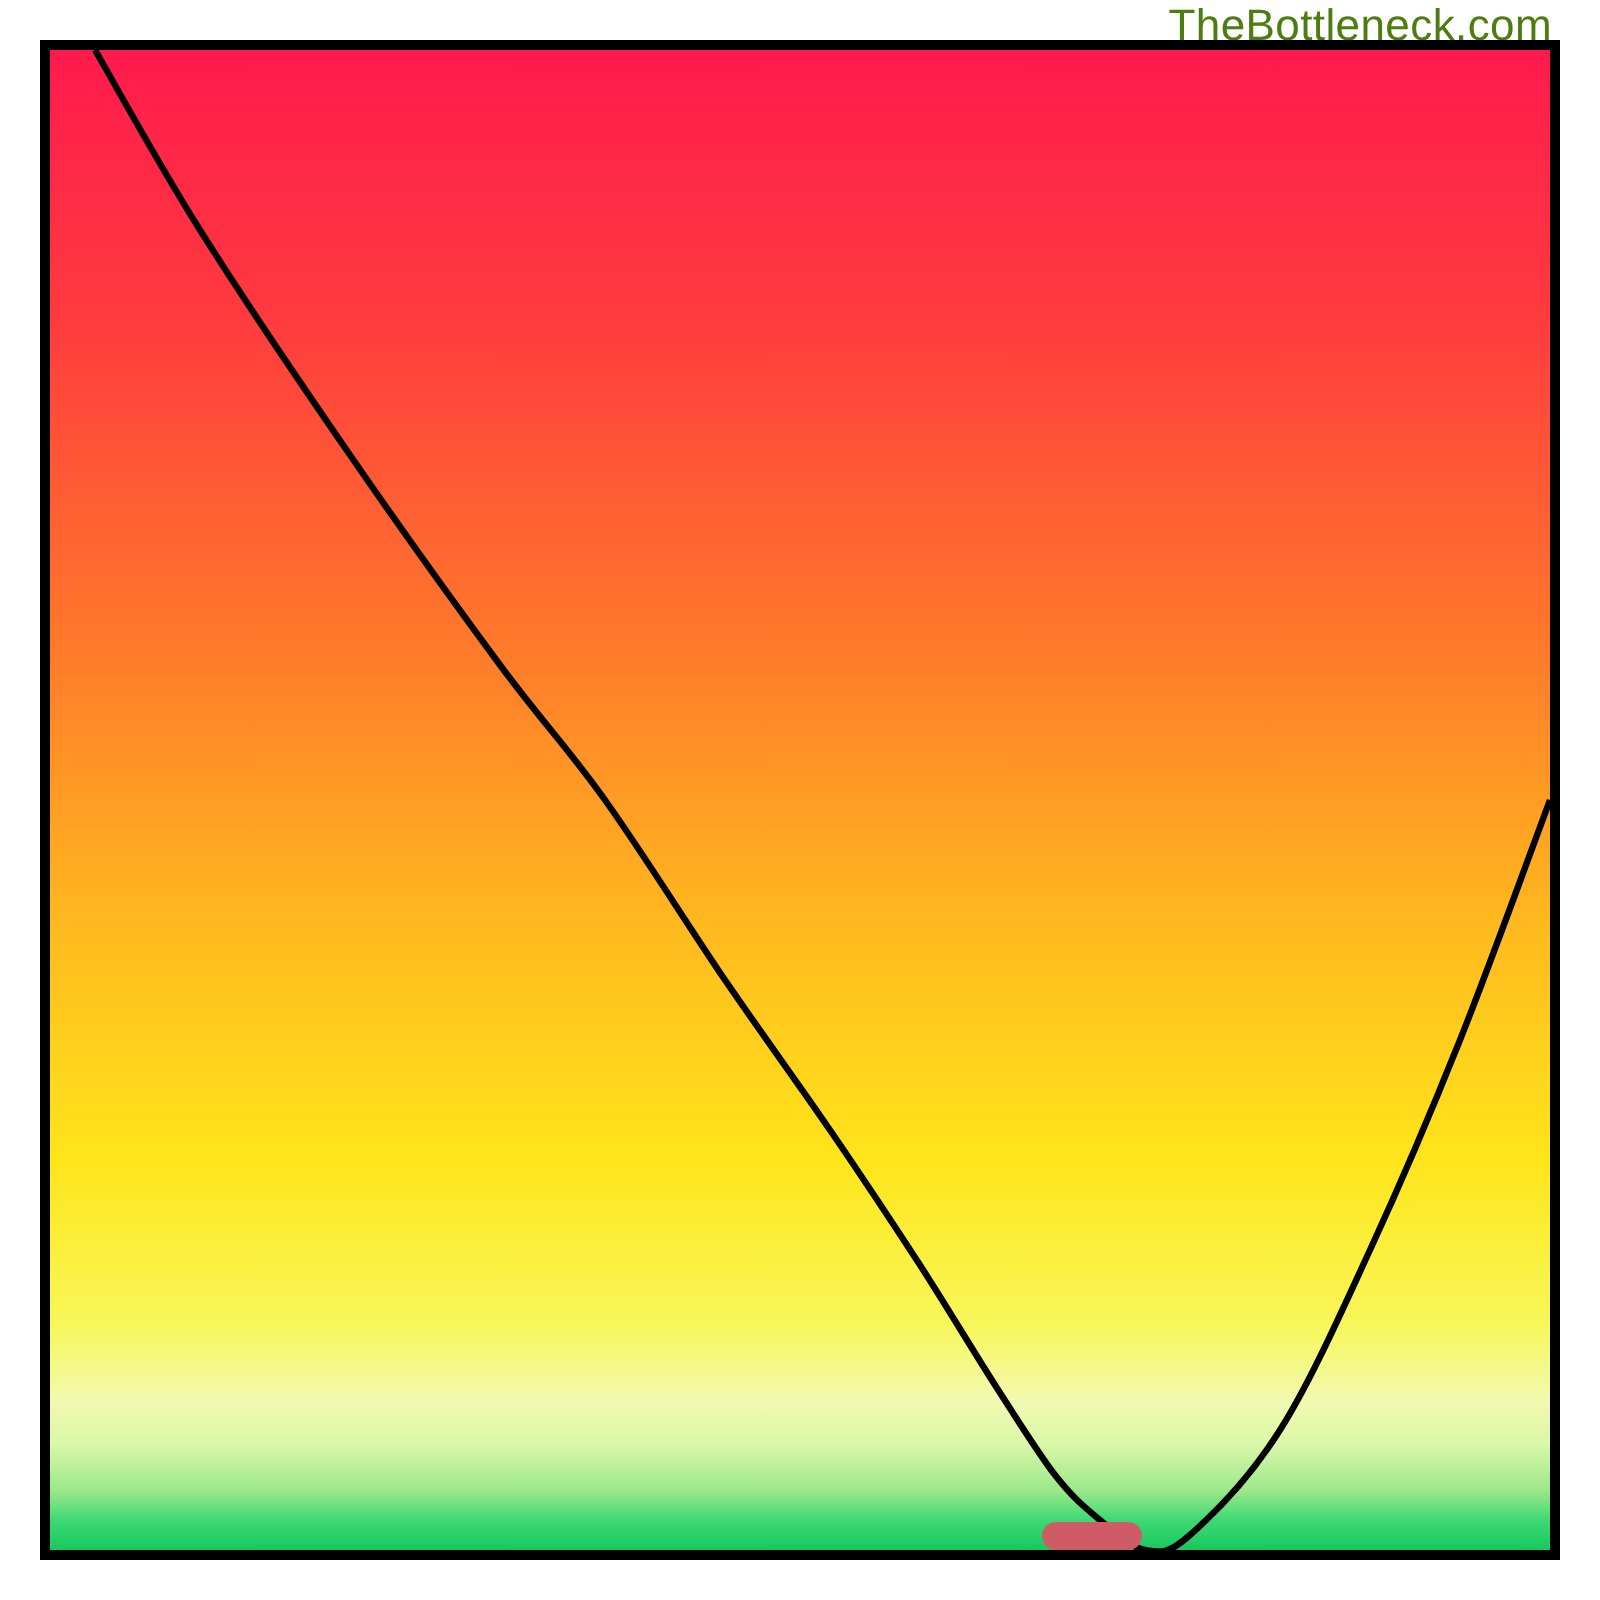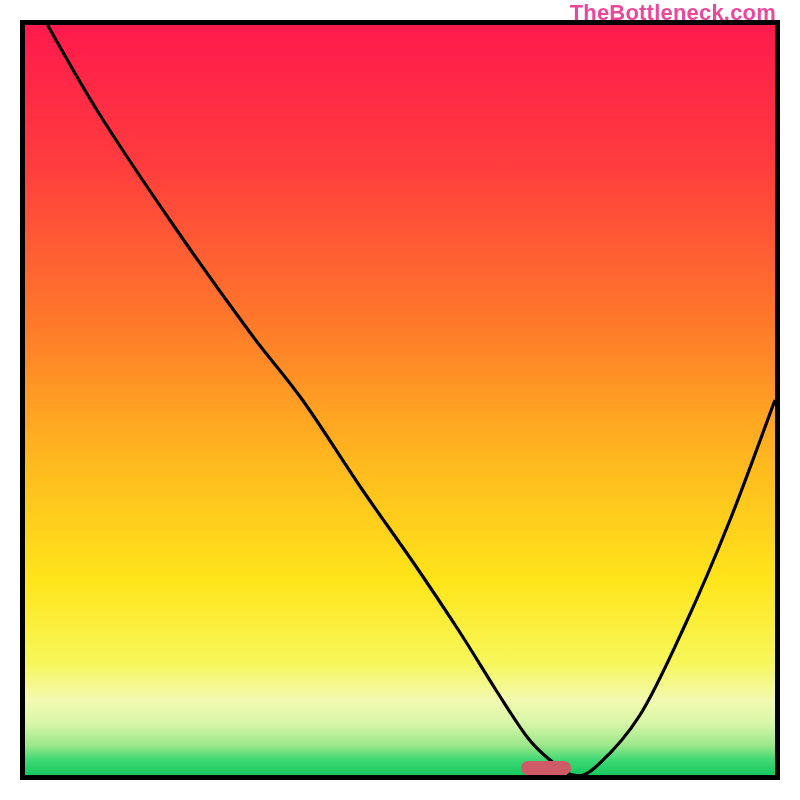--- a/index.html
+++ b/index.html
@@ -25,22 +25,22 @@
     left: 0;
     top: 0;
     width: 100%;
     height: 100%;
   }
   .watermark {
     position: absolute;
     top: 0px;
     right: 24px;
     font-size: 22px;
-    font-weight: 700;
-    color: #ec4899;
+    font-weight: 400;
+    color: #4d7c0f;
     font-family: Arial, sans-serif;
     letter-spacing: 0.2px;
   }
   .curve-svg {
     position: absolute;
     left: 0;
     top: 0;
     width: 100%;
     height: 100%;
   }

